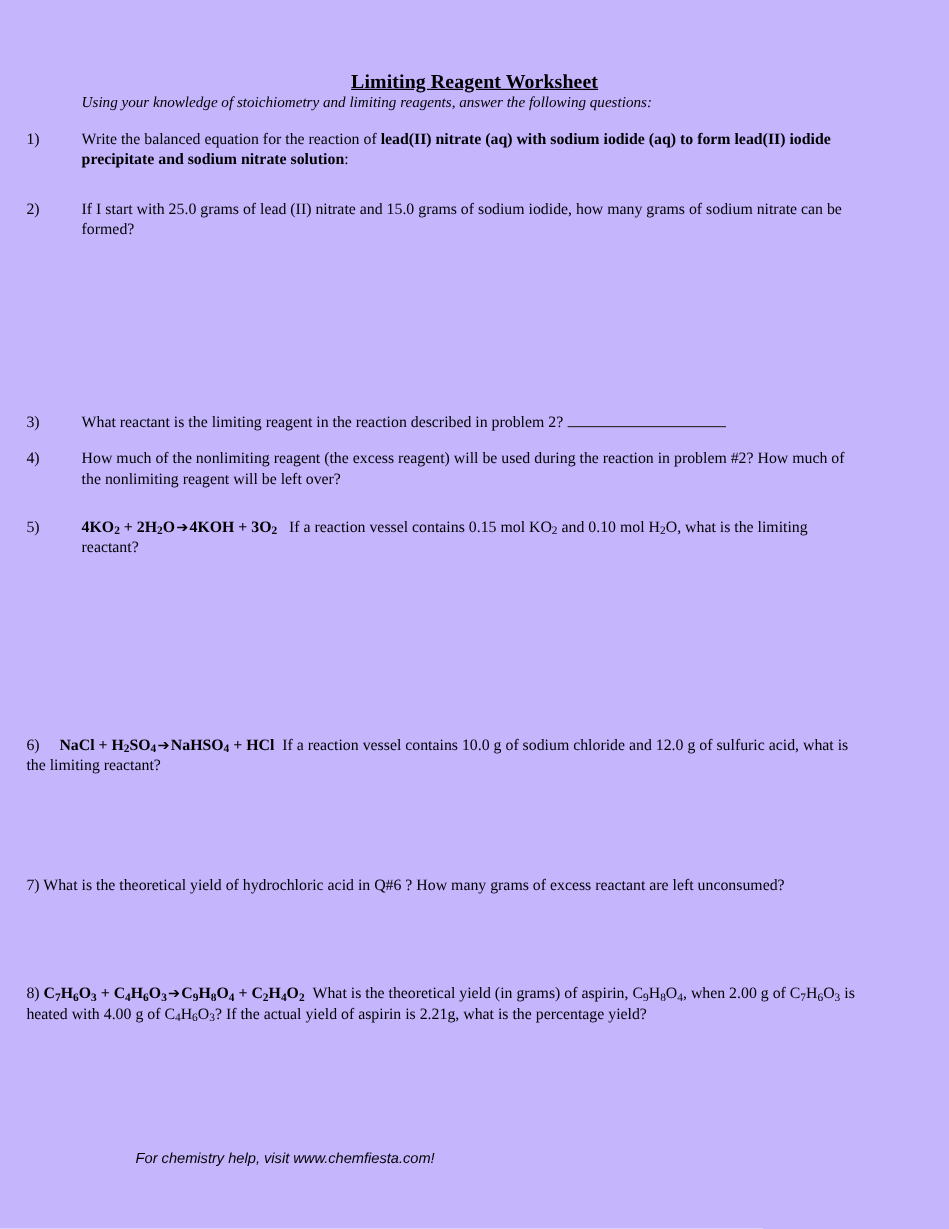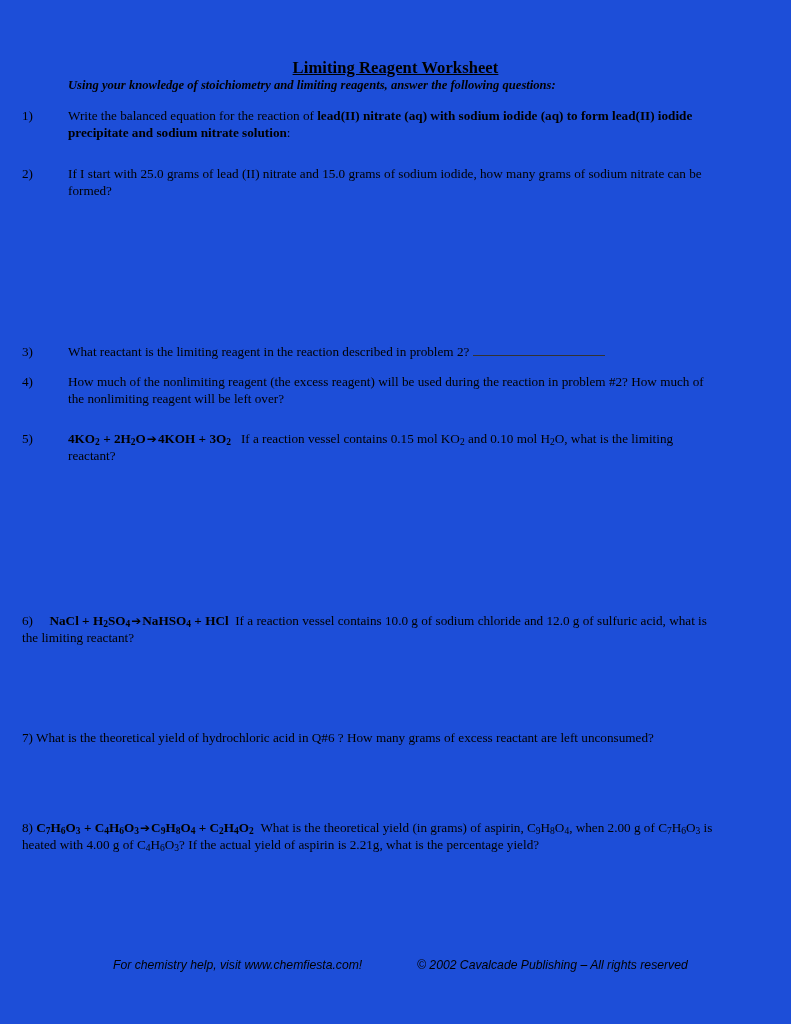--- a/index.html
+++ b/index.html
@@ -11,21 +11,21 @@
   body {
     font-family: "Liberation Serif", "DejaVu Serif", serif;
     color: #000000;
     -webkit-font-smoothing: antialiased;
   }
   #page {
     position: relative;
     width: 791px;
     height: 1024px;
     margin: 0 auto;
-    background: #1d4ed8;
+    background: #c4b5fd;
     overflow: hidden;
   }
 
   
   .doc-title {
     position: absolute;
     left: 0;
     top: 58px;
     width: 791px;
     text-align: center;
@@ -37,21 +37,20 @@
     text-decoration: underline;
   }
   .doc-subtitle {
     position: absolute;
     left: 68px;
     top: 78px;
     width: 680px;
     font-style: italic;
     font-size: 12.6px;
     text-align: left;
-    font-weight: bold;
   }
 
   
   .q {
     position: absolute;
     font-size: 13.2px;
     line-height: 16.5px;
   }
   .q-num {
     position: absolute;
@@ -169,15 +168,14 @@
 
   <div class="q-full" id="q6">
     <span>6)</span>&nbsp;&nbsp;&nbsp;&nbsp;&nbsp;<b><span>NaCl</span><span> + </span><span>H</span><sub>2</sub><span>SO</span><sub>4</sub><span class="arrow">➔</span><span>NaHSO</span><sub>4</sub><span> + </span><span>HCl</span></b>&nbsp;&nbsp;<span>If a reaction vessel contains 10.0 g of sodium chloride and 12.0 g of sulfuric acid, what is the limiting reactant?</span>
   </div>
 
   <div class="q-full" id="q7"><span>7)</span><span> What is the theoretical yield of hydrochloric acid in Q#6 ? How many grams of </span><span class="u">excess reactant</span><span> are left unconsumed?</span></div>
 
   <div class="q-full" id="q8"><span>8)</span>&nbsp;<b><span>C</span><sub>7</sub><span>H</span><sub>6</sub><span>O</span><sub>3</sub><span> + </span><span>C</span><sub>4</sub><span>H</span><sub>6</sub><span>O</span><sub>3</sub><span class="arrow">➔</span><span>C</span><sub>9</sub><span>H</span><sub>8</sub><span>O</span><sub>4</sub><span> + </span><span>C</span><sub>2</sub><span>H</span><sub>4</sub><span>O</span><sub>2</sub></b>&nbsp;&nbsp;<span>What is the theoretical yield (in grams) of aspirin, C</span><sub>9</sub><span>H</span><sub>8</sub><span>O</span><sub>4</sub><span>, when 2.00 g of C</span><sub>7</sub><span>H</span><sub>6</sub><span>O</span><sub>3</sub><span> is heated with 4.00 g of C</span><sub>4</sub><span>H</span><sub>6</sub><span>O</span><sub>3</sub><span>? If the actual yield of aspirin is 2.21g, what is the percentage yield?</span></div>
 
   <div class="footer" id="footer-left">For chemistry help, visit www.chemfiesta.com!</div>
-  <div class="footer" id="footer-right">© 2002 Cavalcade Publishing – All rights reserved</div>
 
 </div>
 
 </body></html>

